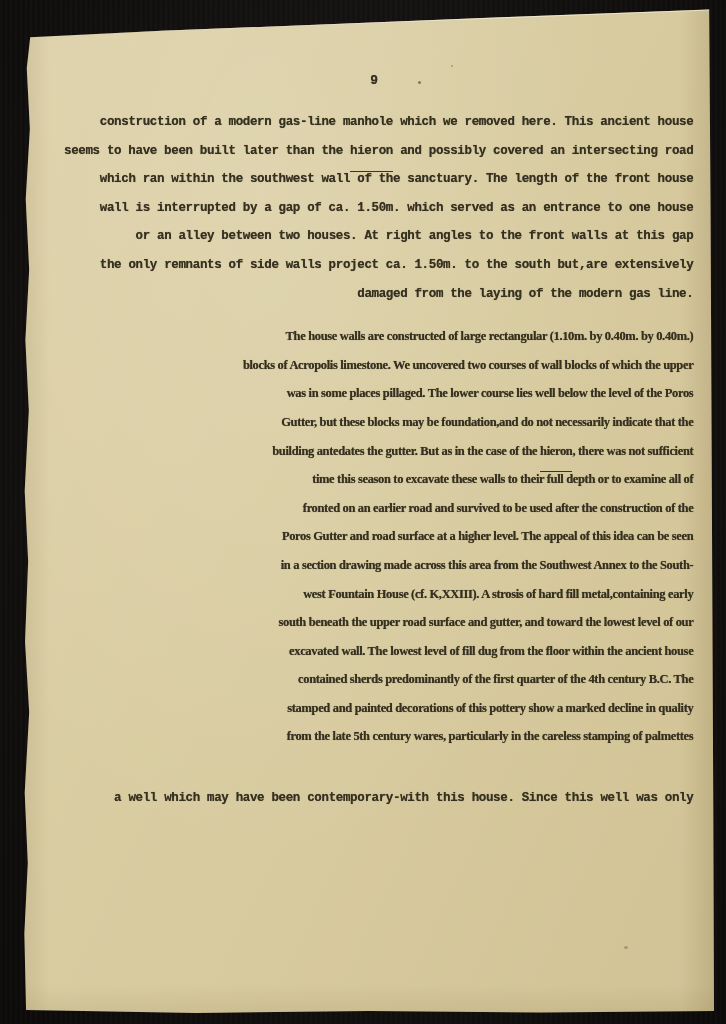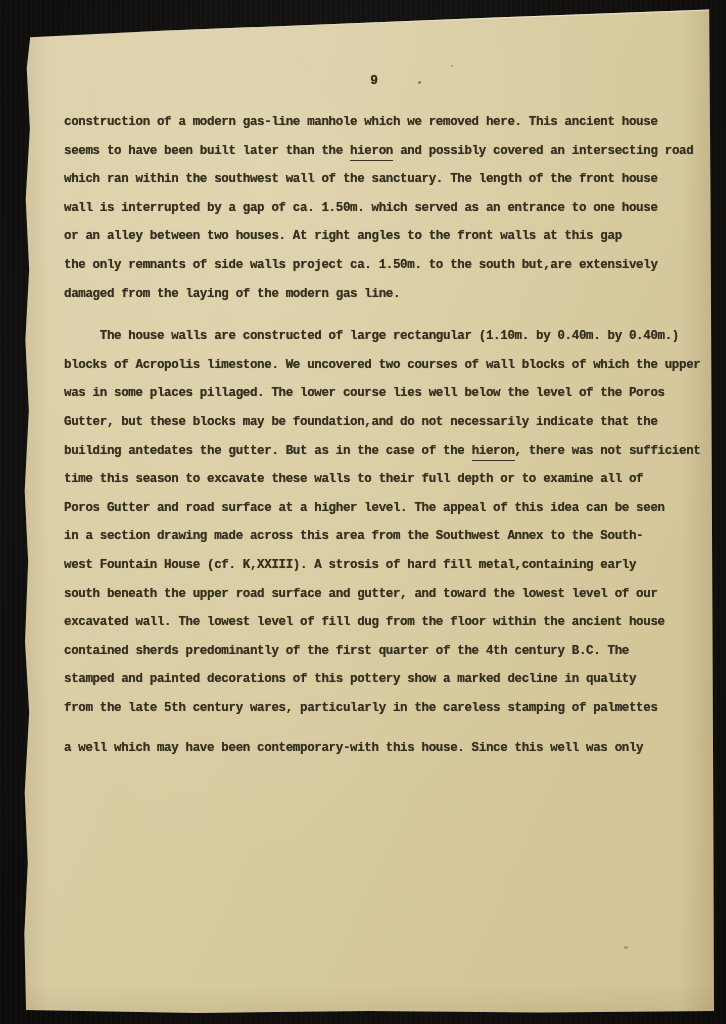--- a/index.html
+++ b/index.html
@@ -34,23 +34,23 @@
   }
   .page-text{
     position:absolute;left:40px;top:62px;
     color:#35301f;font-size:12.5px;font-weight:bold;letter-spacing:-0.35px;
     text-shadow:0 0 0.7px rgba(55,49,35,0.75);
   }
   .page-number{width:620px;text-align:center;line-height:22px;margin-bottom:16px;
     font-size:13px;}
   .paragraph{margin:0;}
   .p0{margin-bottom:14px;}
-  .p1{margin-bottom:12px;}
-  .tline{white-space:pre;line-height:28.6px;height:28.6px;}
-  .u{border-bottom:1.4px solid #3a342a;padding-bottom:2px;}
+  .p1{margin-bottom:33px;font-family:Liberation Serif, serif;}
+  .tline{white-space:pre;line-height:28.6px;height:28.6px;text-align:right;}
+  .u{border-bottom:1.4px solid #3a342a;padding-bottom:13px;}
   .speck{position:absolute;border-radius:50%;background:#6d6350;}
   .speck-a{left:394px;top:73px;width:3px;height:3px;opacity:0.8;}
   .speck-b{left:427px;top:57px;width:2px;height:2px;opacity:0.5;}
   .speck-c{left:600px;top:938px;width:4px;height:3px;opacity:0.45;}
 </style>
 </head>
 <body>
 
 <div class="screen">
   <div class="paper">
@@ -67,20 +67,21 @@
             <div class="tline"><span>the only remnants of side walls project ca. 1.50m. to the south but,are extensively</span></div>
             <div class="tline"><span>damaged from the laying of the modern gas line.</span></div>
           </div>
           <div class="paragraph p1">
             <div class="tline"><span>     The house walls are constructed of large rectangular (1.10m. by 0.40m. by 0.40m.)</span></div>
             <div class="tline"><span>blocks of Acropolis limestone. We uncovered two courses of wall blocks of which the upper</span></div>
             <div class="tline"><span>was in some places pillaged. The lower course lies well below the level of the Poros</span></div>
             <div class="tline"><span>Gutter, but these blocks may be foundation,and do not necessarily indicate that the</span></div>
             <div class="tline"><span>building antedates the gutter. But as in the case of the </span><span class="u">hieron</span><span>, there was not sufficient</span></div>
             <div class="tline"><span>time this season to excavate these walls to their full depth or to examine all of</span></div>
+            <div class="tline"><span>fronted on an earlier road and survived to be used after the construction of the</span></div>
             <div class="tline"><span>Poros Gutter and road surface at a higher level. The appeal of this idea can be seen</span></div>
             <div class="tline"><span>in a section drawing made across this area from the Southwest Annex to the South-</span></div>
             <div class="tline"><span>west Fountain House (cf. K,XXIII). A strosis of hard fill metal,containing early</span></div>
             <div class="tline"><span>south beneath the upper road surface and gutter, and toward the lowest level of our</span></div>
             <div class="tline"><span>excavated wall. The lowest level of fill dug from the floor within the ancient house</span></div>
             <div class="tline"><span>contained sherds predominantly of the first quarter of the 4th century B.C. The</span></div>
             <div class="tline"><span>stamped and painted decorations of this pottery show a marked decline in quality</span></div>
             <div class="tline"><span>from the late 5th century wares, particularly in the careless stamping of palmettes</span></div>
           </div>
           <div class="paragraph p2">

